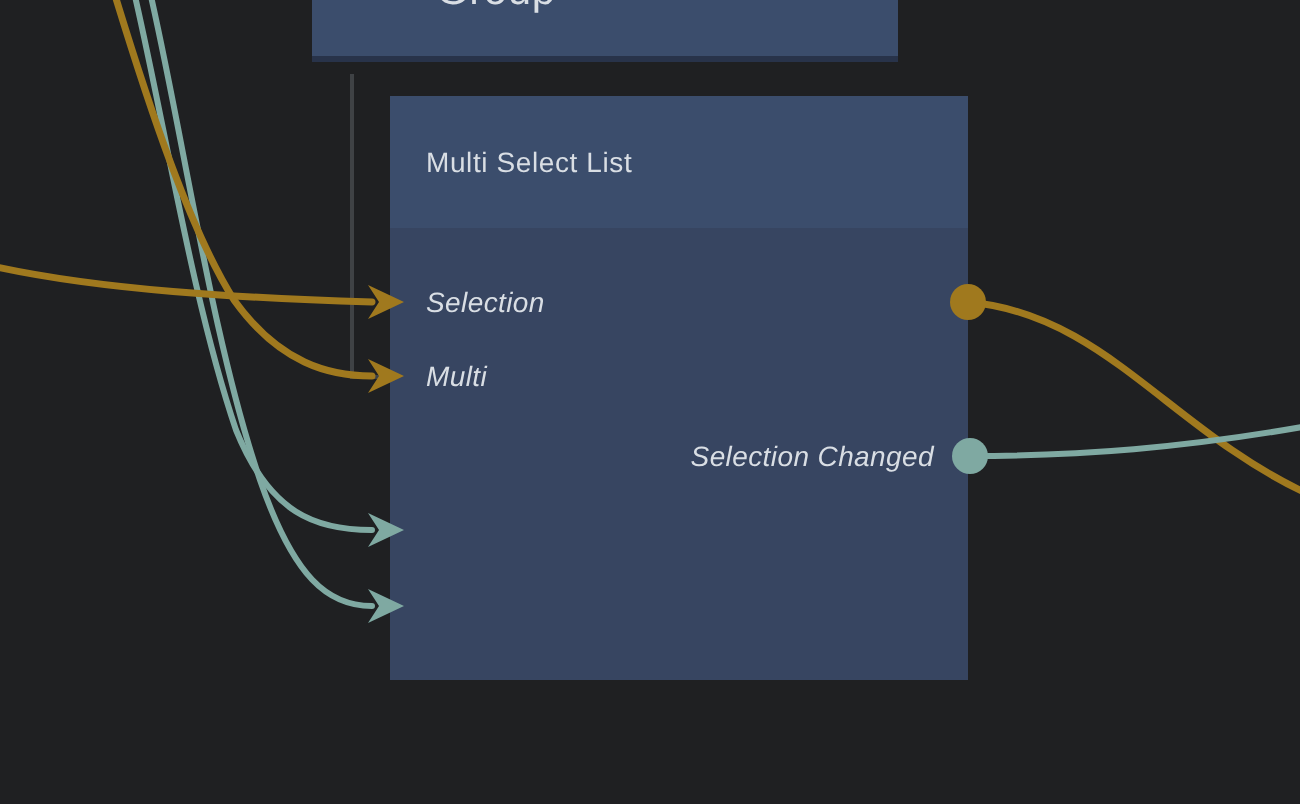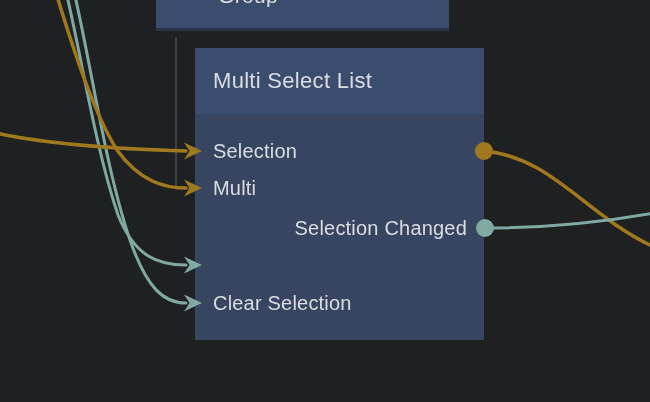--- a/index.html
+++ b/index.html
@@ -38,28 +38,29 @@
   .msl-node{
     left:195px;top:48px;width:289px;height:292px;
     background:var(--node-body);
   }
   .msl-header{
     position:absolute;left:0;top:0;right:0;height:66px;
     background:var(--node-header);
   }
   .msl-title{
     position:absolute;left:18px;top:19px;
-    font-size:22px;line-height:28px;color:var(--text);
+    font-size:14px;line-height:28px;color:var(--text);
     letter-spacing:0.3px;
   }
   .port-label{
     position:absolute;
-    font-size:20px;line-height:28px;color:var(--text);
+    font-size:14px;line-height:28px;color:var(--text);
     letter-spacing:0.2px;
     white-space:nowrap;
+    font-style:italic;
   }
   .port-label.left{left:18px;}
   .port-label.right{right:17px;text-align:right;}
   .wires{
     position:absolute;left:0;top:0;width:650px;height:402px;
     pointer-events:none;
   }
 </style>
 </head>
 <body>
@@ -70,21 +71,20 @@
     <div class="group-title">Group</div>
   </div>
 
   <div class="node msl-node">
     <div class="msl-header">
       <div class="msl-title">Multi Select List</div>
     </div>
     <div class="port-label left" style="top:89px">Selection</div>
     <div class="port-label left" style="top:126px">Multi</div>
     <div class="port-label right" style="top:166px">Selection Changed</div>
-    <div class="port-label left" style="top:241px">Clear Selection</div>
   </div>
 
   <svg class="wires" viewBox="0 0 650 402">
 
     <path d="M176,37 L176,188.5 L193,188.5" fill="none" stroke-width="2" stroke="#3f4245"></path>
 
     <path d="M67,-4 C82,60 96,150 118,215 C135,257 158,265 186,265" fill="none" stroke-width="3" stroke-linecap="round" stroke="#7fa9a2"></path>
     <path d="M75,-4 C92,70 106,170 130,240 C147,289 164,303 186,303" fill="none" stroke-width="3" stroke-linecap="round" stroke="#7fa9a2"></path>
 
     <path d="M-4,133 C50,145 120,149 186,151" fill="none" stroke-width="3.5" stroke-linecap="round" stroke="#a0791e"></path>

